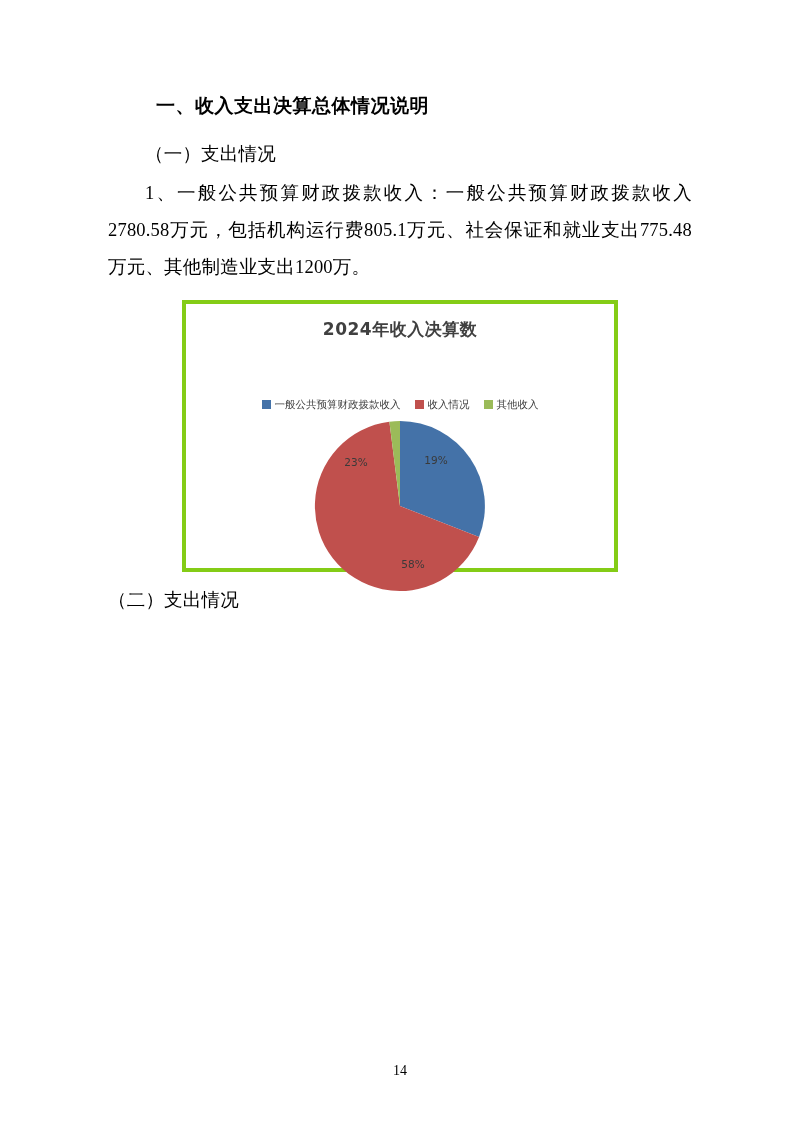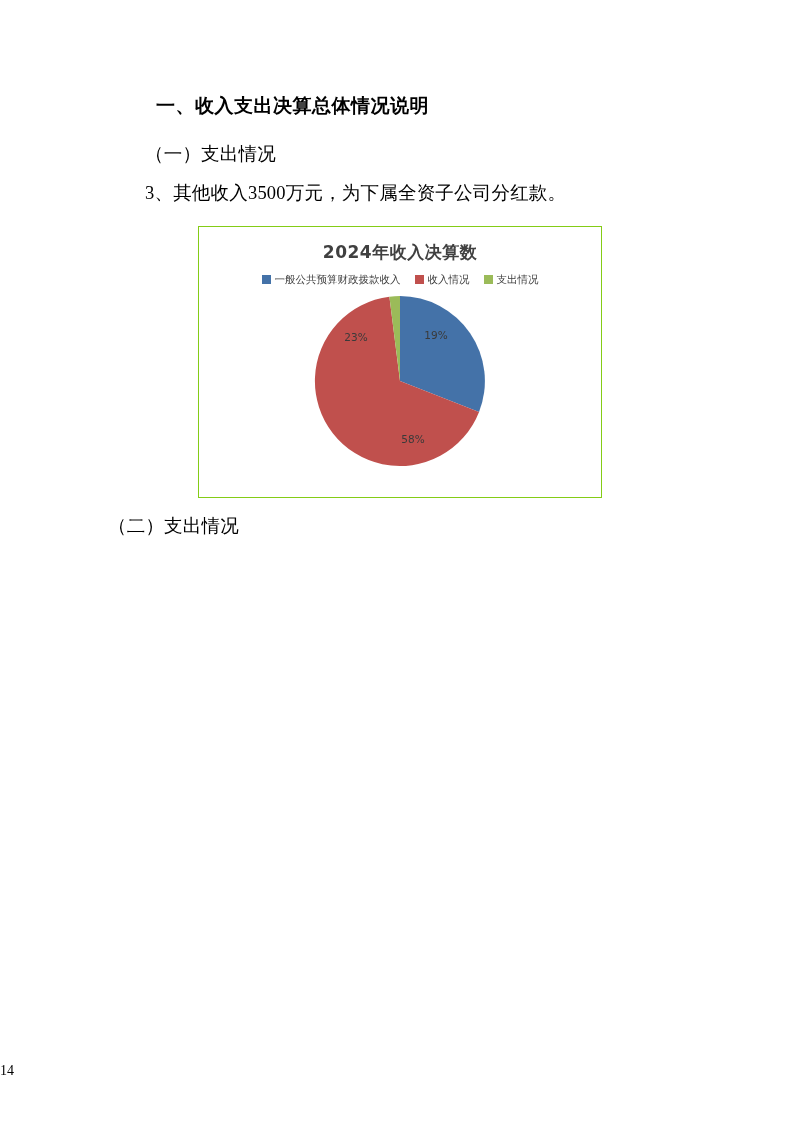--- a/index.html
+++ b/index.html
@@ -49,23 +49,23 @@
   }
   p.para.no-indent {
     text-indent: 0;
   }
   .chart-wrap {
     margin: 14px 0 10px 0;
     display: flex;
     justify-content: center;
   }
   .chart-box {
-    width: 404px;
+    width: 436px;
     height: 272px;
-    border: 1px solid #84cc16;
+    border: 4px solid #84cc16;
     background: #ffffff;
     position: relative;
     box-sizing: border-box;
   }
   .chart-title {
     text-align: center;
     font-family: "DejaVu Sans", "Liberation Sans", sans-serif;
     font-size: 17px;
     font-weight: bold;
     color: #404040;
@@ -80,20 +80,21 @@
     margin-top: 9px;
     font-family: "DejaVu Sans", "Liberation Sans", sans-serif;
     font-size: 10.5px;
     color: #404040;
   }
   .legend-item {
     display: flex;
     align-items: center;
     gap: 4px;
     white-space: nowrap;
+    margin-top: 48px;
   }
   .legend-swatch {
     width: 9px;
     height: 9px;
     display: inline-block;
   }
   .pie-area {
     position: relative;
     width: 100%;
     height: 180px;
@@ -107,57 +108,58 @@
     font-family: "DejaVu Sans", "Liberation Sans", sans-serif;
     font-size: 10.5px;
     fill: #3a3a3a;
     font-weight: normal;
   }
   .page-number {
     position: absolute;
     left: 0;
     right: 0;
     top: 1063px;
+    text-align: center;
     font-size: 14px;
     font-family: "Liberation Serif", serif;
     color: #000;
   }
 </style>
 </head>
 <body>
 
 <div class="page">
 
   <div class="content">
 
     <h1 class="section-title">一、收入支出决算总体情况说明</h1>
 
     <p class="para">（一）支出情况</p>
 
 
+    <p class="para">1、一般公共预算财政拨款收入：一般公共预算财政拨款收入2780.58万元，包括机构运行费805.1万元、社会保证和就业支出775.48万元、其他制造业支出1200万。</p>
 
 
-    <p class="para">3、其他收入3500万元，为下属全资子公司分红款。</p>
 
     <div class="chart-wrap">
       <div class="chart-box">
         <div class="chart-title">2024年收入决算数</div>
 
         <div class="chart-legend">
           <span class="legend-item">
             <span class="legend-swatch" style="background:#4472a8"></span>
             <span>一般公共预算财政拨款收入</span>
           </span>
           <span class="legend-item">
             <span class="legend-swatch" style="background:#c0504d"></span>
             <span>收入情况</span>
           </span>
           <span class="legend-item">
             <span class="legend-swatch" style="background:#9bbb59"></span>
-            <span>支出情况</span>
+            <span>其他收入</span>
           </span>
         </div>
 
         <div class="pie-area">
           <svg class="pie-svg" width="220" height="180" viewBox="0 0 220 180">
 
             <path d="M 110 90 L 110 5 A 85 85 0 0 1 189.05 120.99 Z" fill="#4472a8"></path>
 
             <path d="M 110 90 L 189.05 120.99 A 85 85 0 1 1 99.40 5.66 Z" fill="#c0504d"></path>
 

